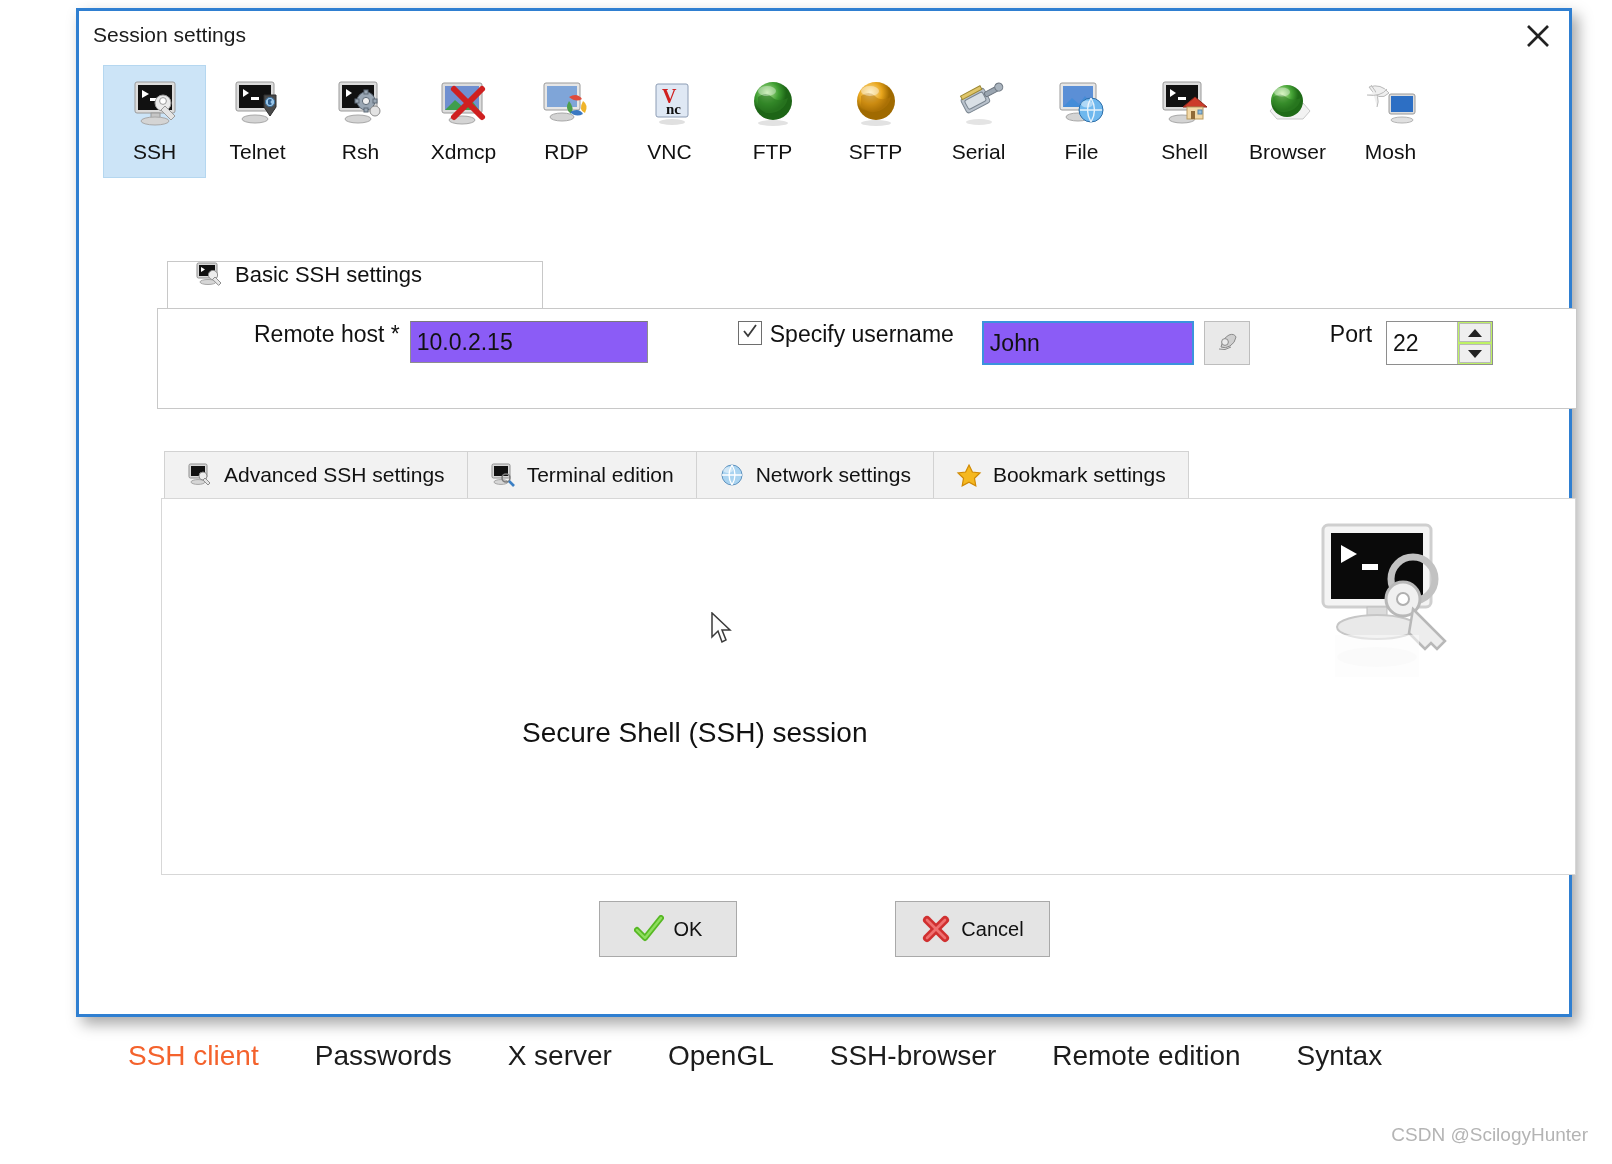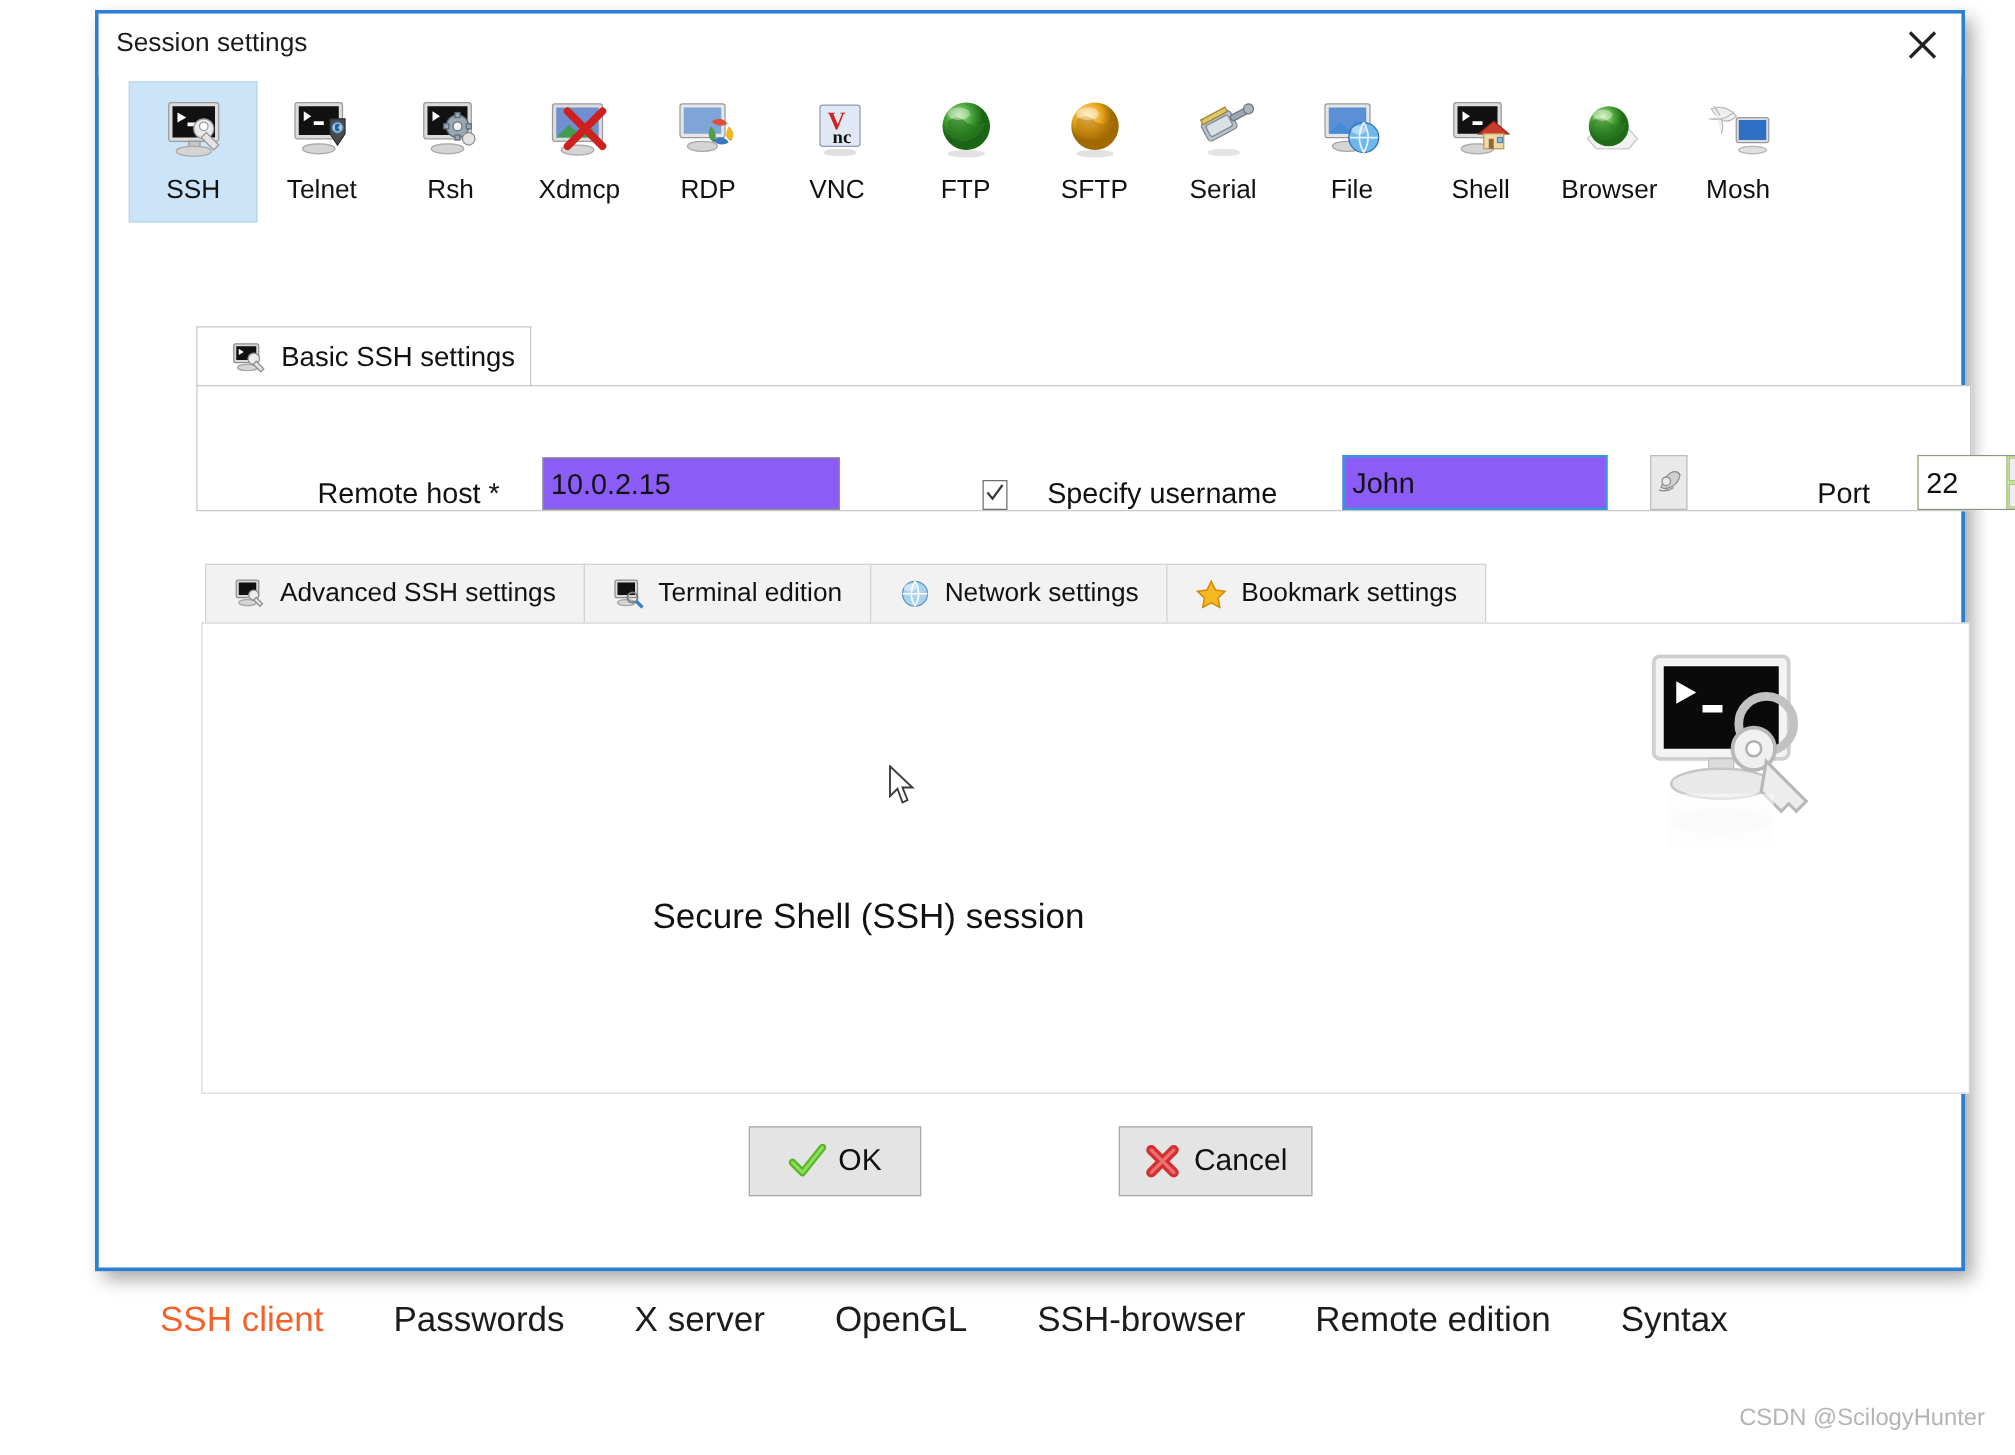--- a/index.html
+++ b/index.html
@@ -101,29 +101,28 @@
   #basic-group {
     position: absolute;
     left: 78px;
     top: 250px;
     width: 1420px;
     height: 148px;
     box-sizing: border-box;
   }
   #basic-tab-head {
     position: absolute;
-    left: 0;
+    left: 10px;
     top: 0;
-    width: 268px;
+    width: 376px;
     height: 48px;
     border: 1px solid #c8c8c8;
     border-bottom: none;
     background: #ffffff;
     display: flex;
-    align-items: center;
     box-sizing: border-box;
   }
   #basic-tab-head .tab-icon {
     margin-left: 27px;
     width: 28px;
     height: 24px;
     display: block;
   }
   #basic-tab-head .tab-label {
     margin-left: 12px;
@@ -136,26 +135,25 @@
     top: 47px;
     width: 1420px;
     height: 101px;
     border: 1px solid #c8c8c8;
     background: #ffffff;
     box-sizing: border-box;
   }
   #basic-fields {
     position: absolute;
     left: 0;
-    top: 0;
+    top: 12px;
     width: 100%;
     height: 100%;
     display: flex;
-    align-items: flex-end;
-    gap: 24px;
+    align-items: flex-start;
   }
   .field-label {
     font-size: 23px;
     color: #111;
     white-space: nowrap;
   }
   .text-input {
     border: 1px solid #8e8e8e;
     border-top-color: #7a7a7a;
     background: #8b5cf6;
@@ -303,21 +301,21 @@
     height: 56px;
     background: #e4e4e4;
     border: 1px solid #a9a9a9;
     display: flex;
     align-items: center;
     justify-content: center;
     cursor: pointer;
     box-sizing: border-box;
   }
   .dlg-button .btn-icon { width: 30px; height: 28px; margin-right: 10px; display:block;}
-  .dlg-button .btn-label { font-size: 24px; color: #111; }
+  .dlg-button .btn-label { font-size: 20px; color: #111; }
   #ok-button { left: 520px; width: 138px; }
   #cancel-button { left: 816px; width: 155px; }
 
   
   #bottom-nav {
     position: absolute;
     left: 0;
     top: 1040px;
     width: 1612px;
     display: flex;

